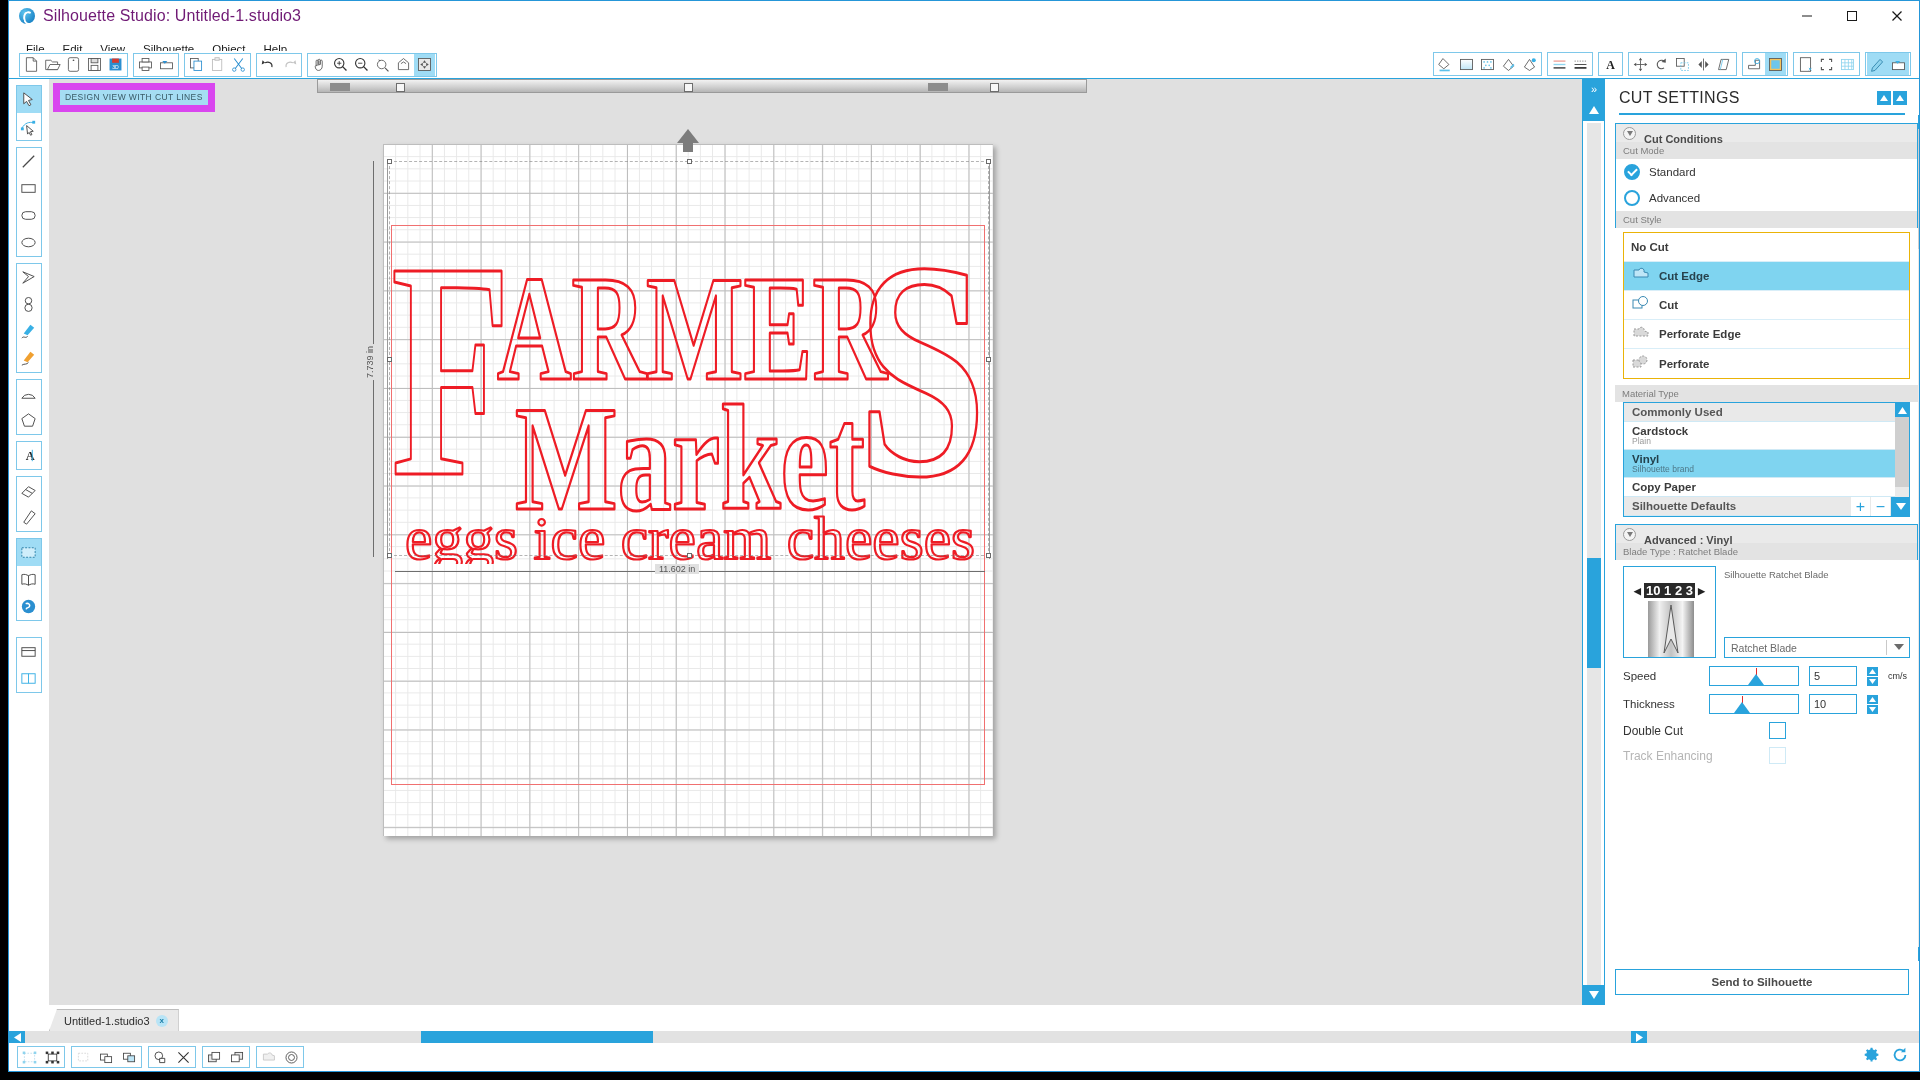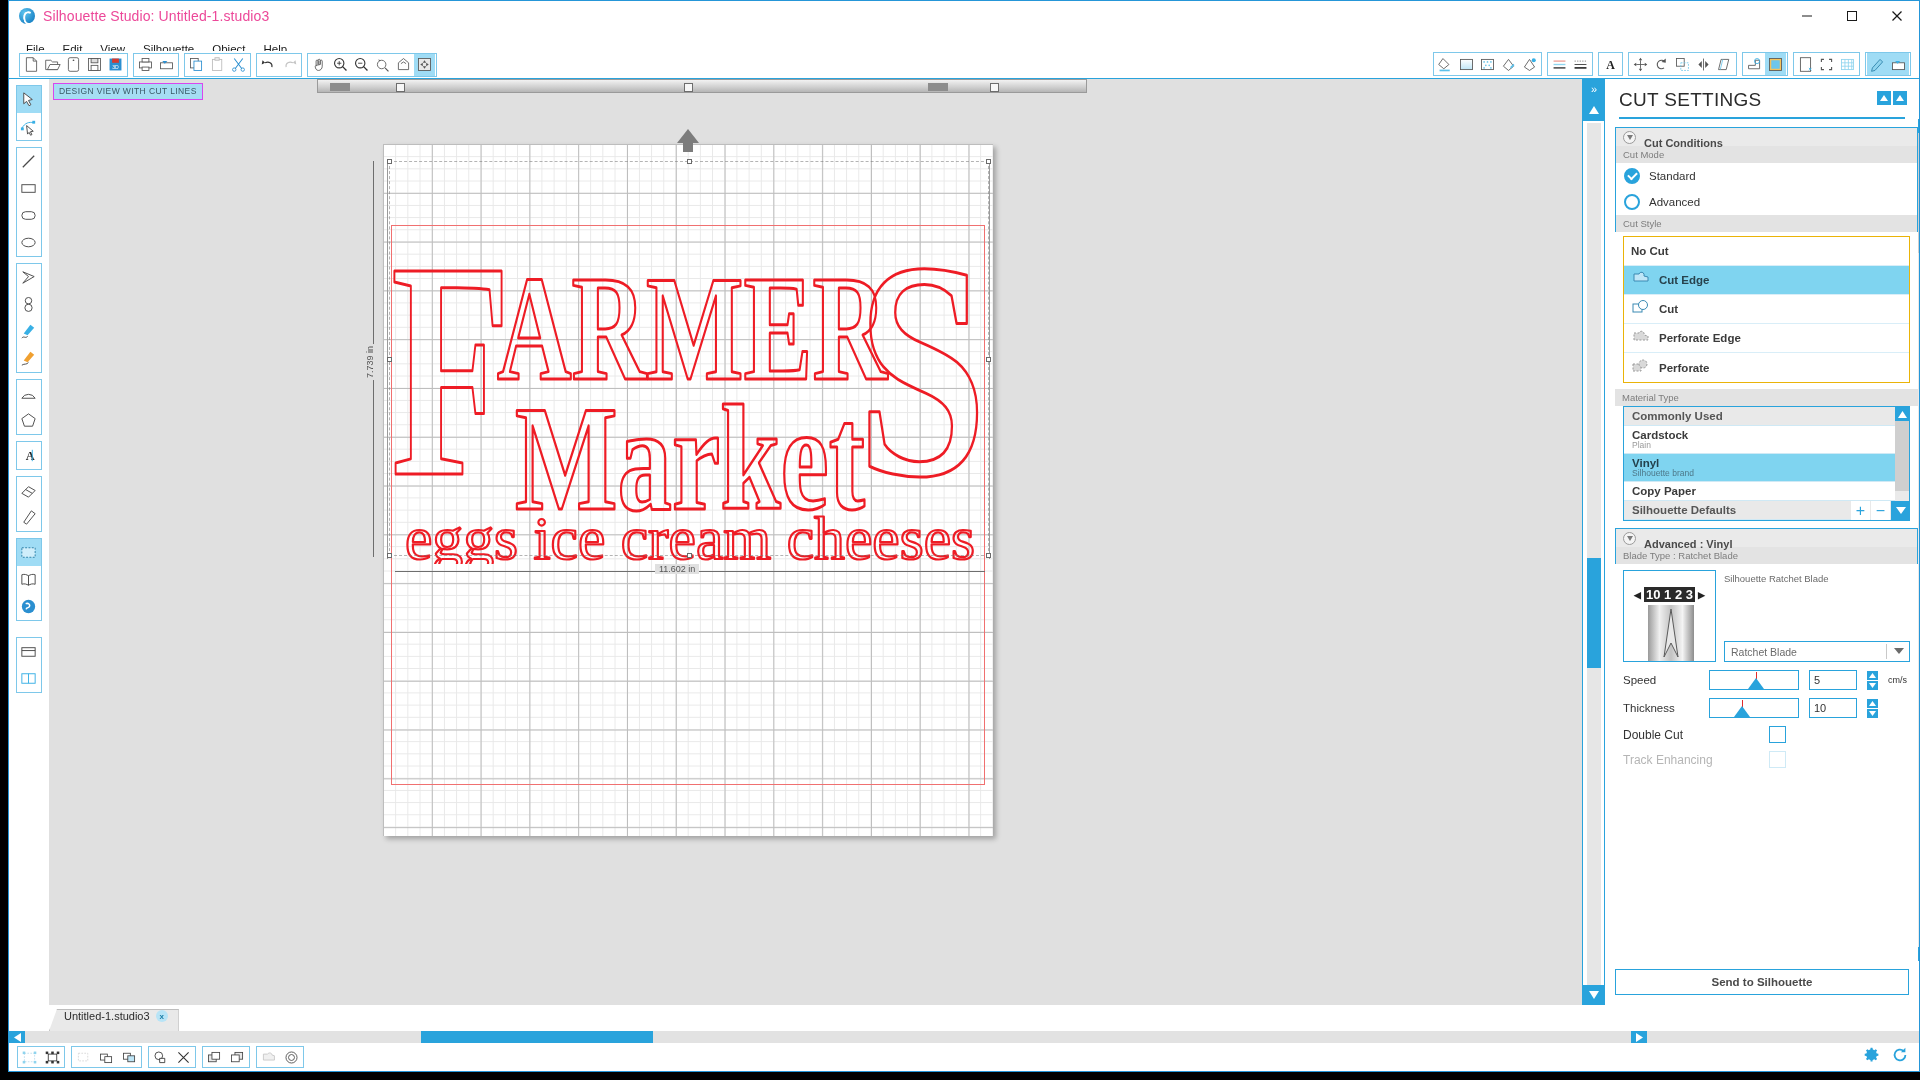--- a/index.html
+++ b/index.html
@@ -24,21 +24,21 @@
   .title-logo {
     width: 16px; height: 16px; border-radius: 50%;
     background: radial-gradient(circle at 35% 30%, #5fc4ee, #1f88c9 70%);
     margin-left: 10px; margin-right: 8px; position: relative;
   }
   .title-logo::after{
     content:""; position:absolute; left:4px; top:3px; width:8px; height:10px;
     border:2px solid #fff; border-radius:50% 50% 50% 50%/60% 60% 40% 40%;
     border-right-color:transparent; transform:rotate(-20deg);
   }
-  .title-text { font-size: 14px; color: #ec4899; letter-spacing: .1px; }
+  .title-text { font-size: 16px; color: #701a75; letter-spacing: .1px; }
   .win-btns { position: absolute; right: 0; top: 0; height: 30px; display: flex; }
   .win-btn {
     width: 45px; height: 30px; display: flex; align-items: center; justify-content: center;
     font-size: 13px; color: #202020; background: transparent;
   }
   .win-btn svg { display:block; }
 
   
   .menubar {
     height: 20px; min-height: 20px; display: flex; align-items: center;
@@ -81,21 +81,21 @@
   .lbtn {
     width: 24px; height: 27px; display: flex; align-items: center; justify-content: center;
   }
   .lbtn.sel { background: #9fdcf5; }
   .lbtn svg { display: block; }
 
   
   .canvas-wrap { flex: 1; position: relative; background: #e0e0e0; overflow: hidden; }
   .view-badge {
     position: absolute; left: 4px; top: 4px; z-index: 30;
-    background: #a5ddf3; border: 1px solid #d946ef; color: #3a5a66;
+    background: #a5ddf3; border: 7px solid #d946ef; color: #3a5a66;
     font-size: 8.5px; letter-spacing: .4px; padding: 2px 5px 3px 5px;
   }
   
   .mat-topbar {
     position: absolute; left: 268px; top: 0px; width: 770px; height: 14px;
     background: linear-gradient(#f2f2f2,#cfcfcf 60%,#b5b5b5);
     border: 1px solid #9a9a9a;
   }
   .mat-topbar .notch { position:absolute; top:3px; width:20px; height:8px; background:#8d8d8d; }
   .mat-topbar .hnd { position:absolute; top:3px; width:9px; height:9px; background:#f7f7f7; border:1px solid #6d6d6d;}
@@ -180,21 +180,21 @@
     width: 22px; height: 20px; background: #29a3dc; display:flex;align-items:center;justify-content:center;
   }
 
   
   .rpanel {
     width: 315px; min-width: 315px; background: #fff;
     border-left: 1px solid #29a3dc; display: flex; flex-direction: column;
     position: relative;
   }
   .rp-head { padding: 10px 12px 4px 14px; display:flex; align-items:flex-start; }
-  .rp-title { font-size: 19px; color: #2b2b2b; letter-spacing: .3px; flex:1;}
+  .rp-title { font-size: 16px; color: #2b2b2b; letter-spacing: .3px; flex:1;}
   .rp-head-btns { display: flex; gap: 2px; margin-top: 2px;}
   .rp-hbtn {
     width: 14px; height: 14px; background: #29a3dc; display:flex;align-items:center;justify-content:center;
   }
   .rp-rule { height: 2px; background: #29a3dc; margin: 2px 14px 0 14px;}
 
   .rp-scroll { flex: 1; display:flex; position: relative; overflow: hidden;}
   .rp-content { flex:1; padding: 8px 0 0 10px; }
 
   .sect-hdr {
@@ -295,21 +295,21 @@
   .send-wrap { padding: 8px 10px 10px 10px; }
   .send-btn {
     border:1px solid #29a3dc; height:26px; display:flex;align-items:center;justify-content:center;
     font-size:11.5px; color:#4a4a4a; font-weight:bold; background:#fff;
   }
 
   
   .tabstrip { height: 26px; min-height:26px; background:#ffffff; display:flex; align-items:flex-end; padding-left:40px;}
   .tab {
     background:#e9e9e9; border:1px solid #bdbdbd; border-bottom:none; height:22px;
-    display:flex;gap:6px; padding: 0 10px 0 14px; font-size:11px; color:#2b2b2b;
+    display:flex;align-items:center; gap:6px; padding: 0 10px 0 14px; font-size:11px; color:#2b2b2b;
     clip-path: polygon(8px 0, 100% 0, 100% 100%, 0 100%);
   }
   .tab-x { width:12px;height:12px;border-radius:50%;background:#b8e4f6;color:#1c7fa8;font-size:8px;
     display:flex;align-items:center;justify-content:center;font-weight:bold;}
 
   .hscroll { height: 12px; min-height:12px; background:#e2e2e2; display:flex; align-items:center; position:relative;}
   .hs-left { width:16px;height:12px;background:#29a3dc;display:flex;align-items:center;justify-content:center;}
   .hs-right { position:absolute; right:272px; width:16px;height:12px;background:#29a3dc;display:flex;align-items:center;justify-content:center;}
   .hs-thumb { position:absolute; left:412px; width:232px; height:12px; background:#29a3dc;}
 

